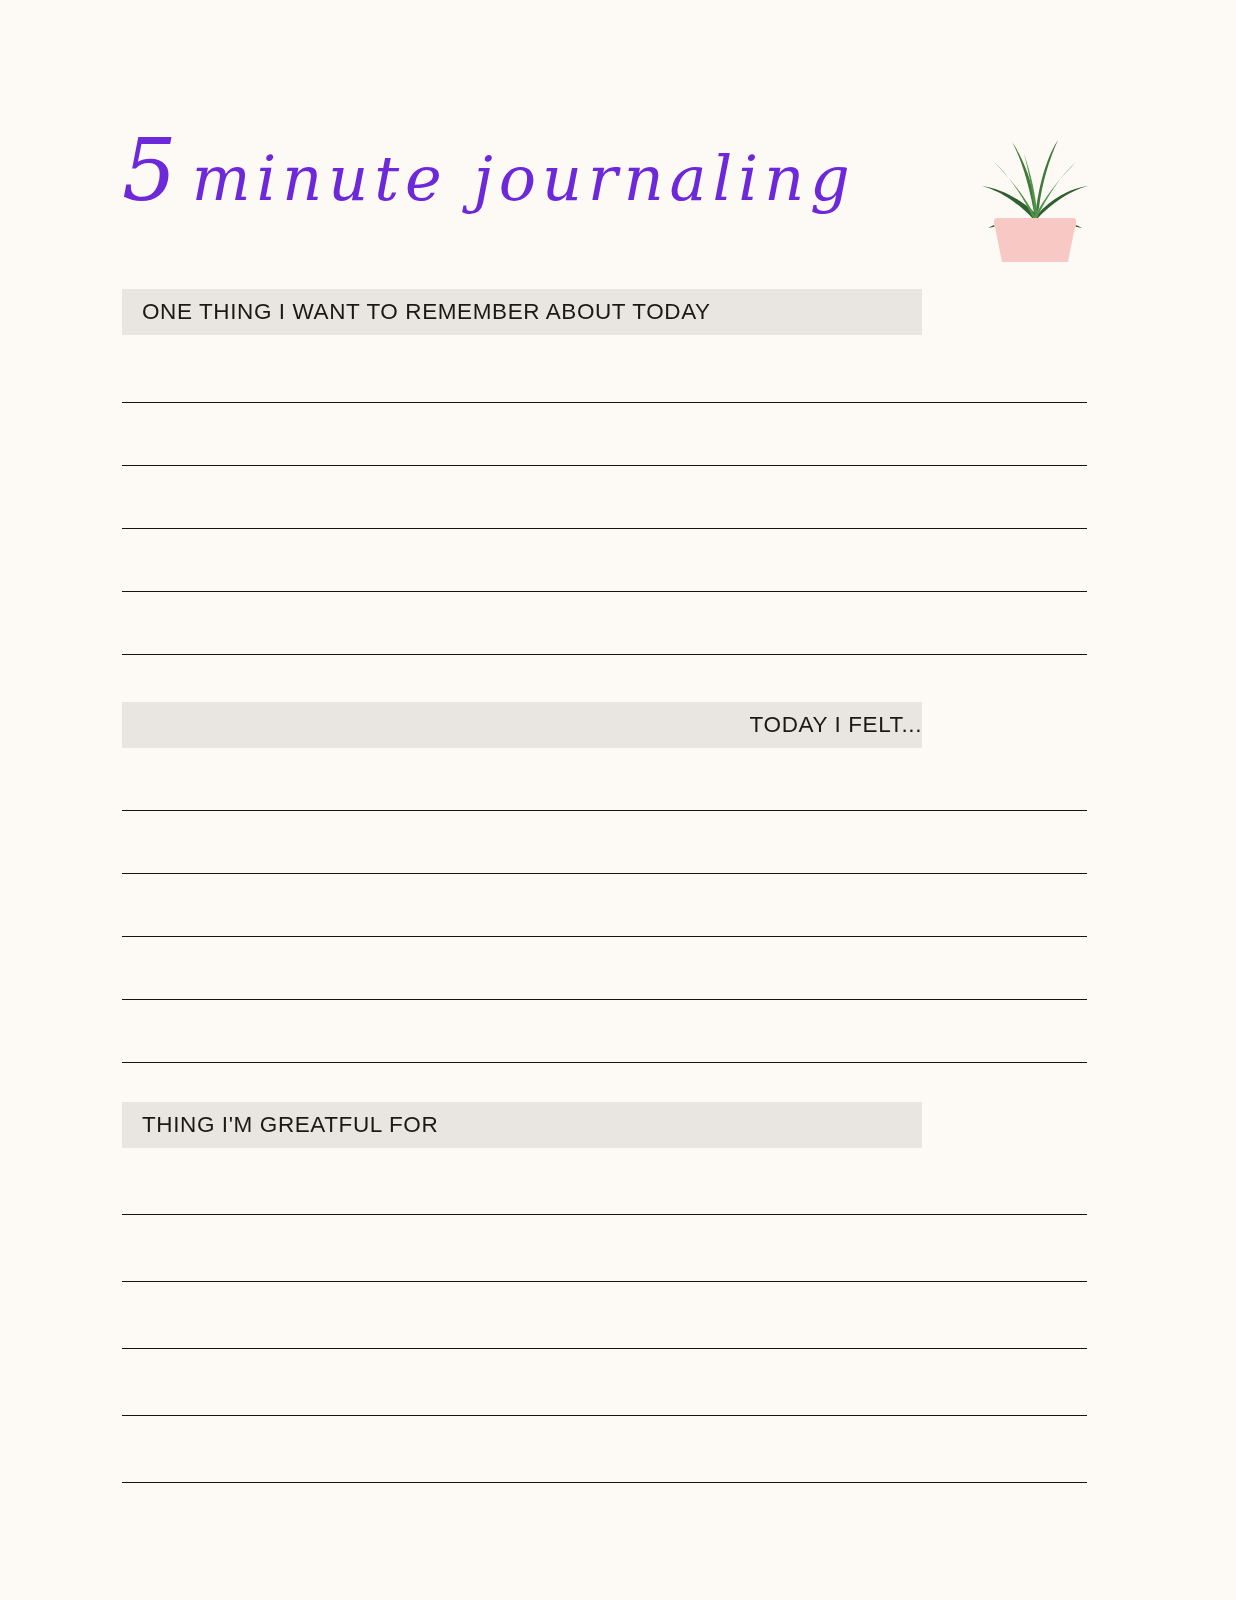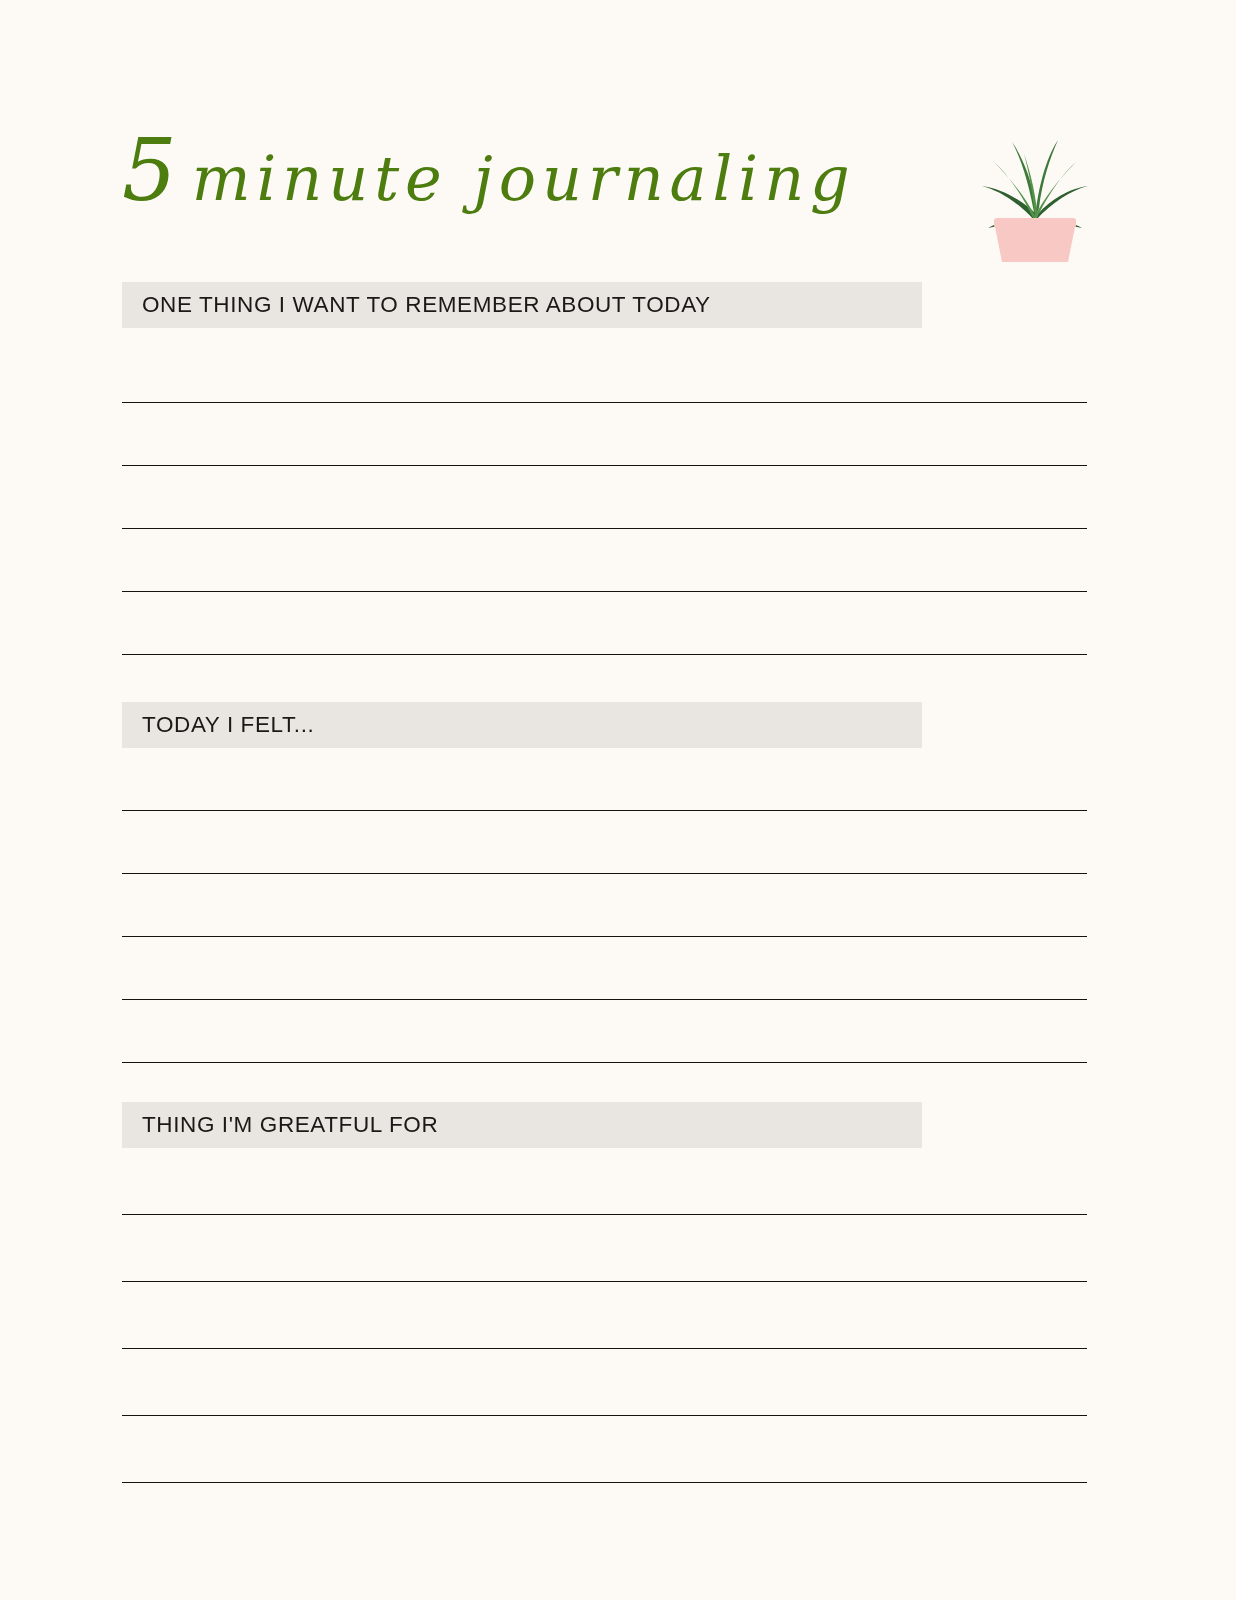--- a/index.html
+++ b/index.html
@@ -27,21 +27,21 @@
     position: absolute;
     left: 122px;
     top: 120px;
     width: 800px;
     height: 150px;
   }
   .title {
     font-family: "DejaVu Serif", serif;
     font-style: italic;
     font-weight: 400;
-    color: #4d7c0f;
+    color: #6d28d9;
     white-space: nowrap;
   }
   .title .num {
     font-size: 86px;
     letter-spacing: 1px;
   }
   .title .rest {
     font-size: 62px;
     letter-spacing: 6px;
     margin-left: 14px;
@@ -118,32 +118,32 @@
         <path d="M74 110 C64 88 48 64 34 52 C50 68 66 88 75 106 Z"></path>
         <path d="M76 110 C86 88 102 64 116 52 C100 68 84 88 75 106 Z"></path>
         <path d="M75 108 C73 84 69 62 64 44 C71 64 76 86 77 104 Z"></path>
       </g>
 
       <path d="M34 112 L116 112 L108 152 L42 152 Z" fill="#f8c9c4"></path>
       <rect x="34" y="108" width="82" height="10" rx="3" fill="#f8c9c4"></rect>
     </svg>
   </div>
 
-  <div class="bar" style="top:282px;">
+  <div class="bar" style="top:289px;">
     <span>ONE THING I WANT TO REMEMBER ABOUT TODAY</span>
   </div>
   <div class="lines g1" style="top:340px;">
     <div class="line"></div>
     <div class="line"></div>
     <div class="line"></div>
     <div class="line"></div>
     <div class="line"></div>
   </div>
 
-  <div class="bar" style="top:702px;">
+  <div class="bar" style="top:702px;justify-content:flex-end;">
     <span>TODAY I FELT...</span>
   </div>
   <div class="lines g2" style="top:748px;">
     <div class="line"></div>
     <div class="line"></div>
     <div class="line"></div>
     <div class="line"></div>
     <div class="line"></div>
   </div>
 

